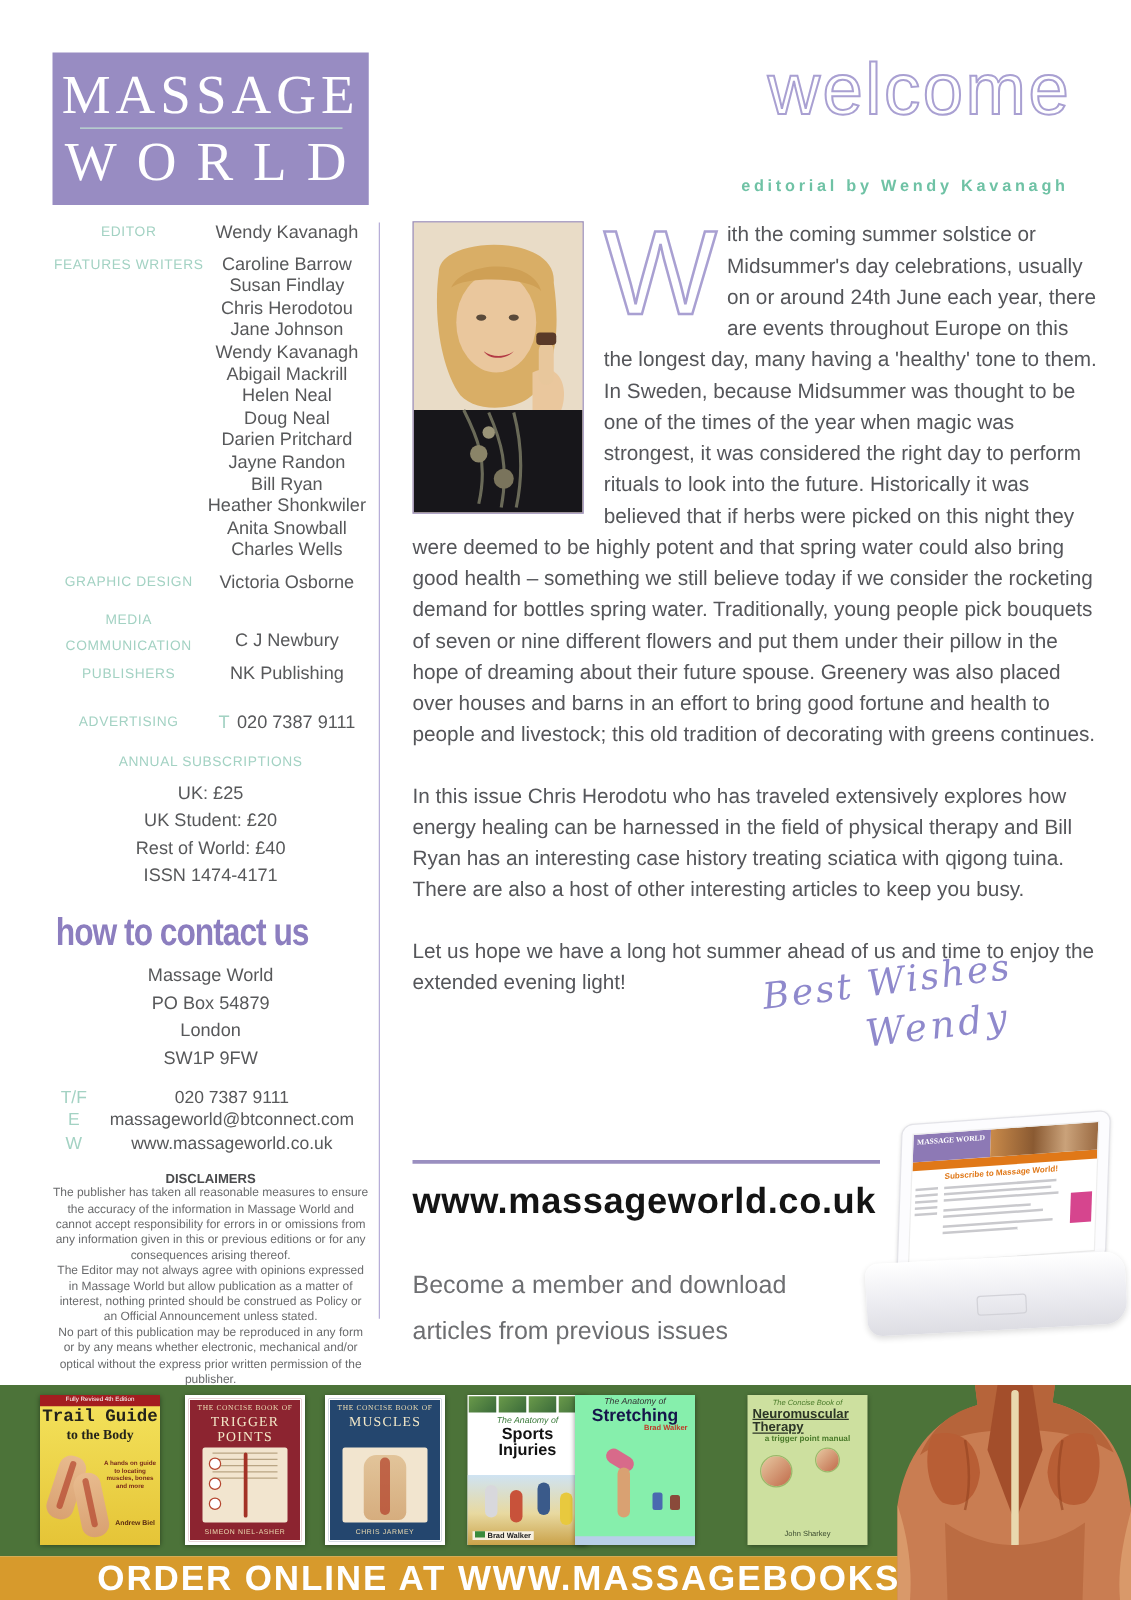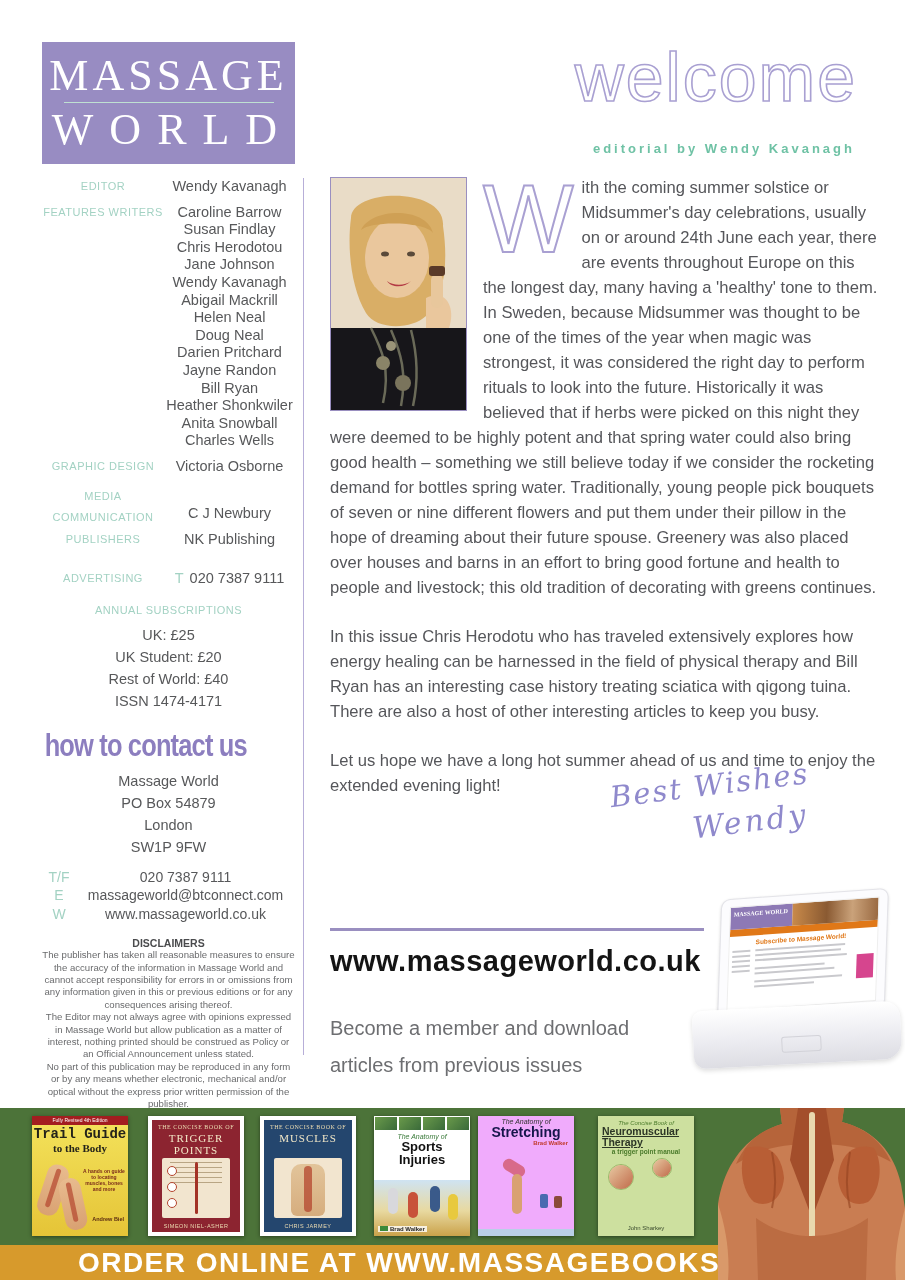--- a/index.html
+++ b/index.html
@@ -9,21 +9,21 @@
     background: #ffffff; overflow: hidden;
     font-family: "Liberation Sans", sans-serif; color:#57585a;
   }
 
   
   .logo-box { position:absolute; left:42px; top:42px; width:253px; height:122px;
     background:#988cc2; display:flex; flex-direction:column; align-items:center; justify-content:center; }
   .logo-line1 { font-family:"Liberation Serif", serif; color:#fff; font-size:44px; letter-spacing:4px; line-height:48px; }
   .logo-rule { width:210px; height:1px; background:#bfe0d2; margin:2px 0 3px 0; }
   .logo-line2 { font-family:"Liberation Serif", serif; color:#fff; font-size:44px; letter-spacing:16px; line-height:48px; text-indent:8px;}
-  .welcome { position:absolute; right:48px; top:38px; font-size:68px; letter-spacing:2px;
+  .welcome { position:absolute; right:48px; top:38px; font-size:58px; letter-spacing:2px;
     color:transparent; -webkit-text-stroke:1.6px #a9a0d2; font-weight:400; }
   .editorial-by { position:absolute; right:50px; top:141px; color:#6fc2a5; font-weight:bold;
     font-size:13px; letter-spacing:3px; }
 
   
   .sidebar { position:absolute; left:42px; top:178px; width:253px;text-align:center; }
   .side-row { display:grid; grid-template-columns:122px 1fr; margin-bottom:8px; }
   .side-label { font-size:11px; color:#a3d2c3; letter-spacing:0.5px; padding-top:2px; }
   .side-value { font-size:14.5px; color:#57585a; line-height:17.6px; }
   .writers div { line-height:17.6px; }
@@ -107,21 +107,21 @@
   .b4 { left:374px; background:#fff; }
   .photo-strip { display:flex; height:15px; }
   .photo-strip i { flex:1; margin:1px; background:linear-gradient(135deg,#6a9a4a,#3a6a3a); }
   .anat-of { font-style:italic; font-size:7px; color:#3a7a3a; text-align:center; margin-top:2px; }
   .b4-title { font-size:13px; font-weight:bold; color:#111; text-align:center; line-height:13px; }
   .b4-photo { position:absolute; left:0; right:0; bottom:0; height:56px;
     background:linear-gradient(180deg,#cfe3f2 0%,#e8d9a0 55%,#caa24a 100%); }
   .runner { position:absolute; width:10px; height:26px; border-radius:5px; }
   .b4-author { position:absolute; left:4px; bottom:4px; font-size:6px; color:#222; font-weight:bold; background:rgba(255,255,255,.8); padding:0 2px;}
   .b4-author i { display:inline-block; width:8px; height:5px; background:#3a8a3a; margin-right:2px; }
-  .b5 { left:478px; background:#f0abfc; }
+  .b5 { left:460px; background:#86efac; }
   .b5-title { font-size:14px; font-weight:bold; color:#15154a; text-align:center; line-height:15px; }
   .b5-author { font-size:6px; color:#c03a2a; font-weight:bold; text-align:right; padding-right:6px; }
   .stretch-fig { position:absolute; left:16px; top:42px; width:40px; height:58px; }
   .s-torso { position:absolute; left:8px; top:4px; width:24px; height:12px; background:#d86a8a; border-radius:6px; transform:rotate(32deg); }
   .s-legs { position:absolute; left:18px; top:16px; width:10px; height:40px; background:#d9a172; border-radius:5px; }
   .s-small { position:absolute; background:#4a6ab0; border-radius:2px; }
   .b5-floor { position:absolute; left:0; right:0; bottom:0; height:7px; background:#b9cfe8; }
   .b6 { left:598px; background:#cde09f; padding:4px; }
   .b6-series { font-style:italic; font-size:6px; color:#4a7a2a; text-align:center; }
   .b6-title { font-size:10.5px; font-weight:bold; color:#2c3526; text-align:left; line-height:11px;text-decoration:underline; }

